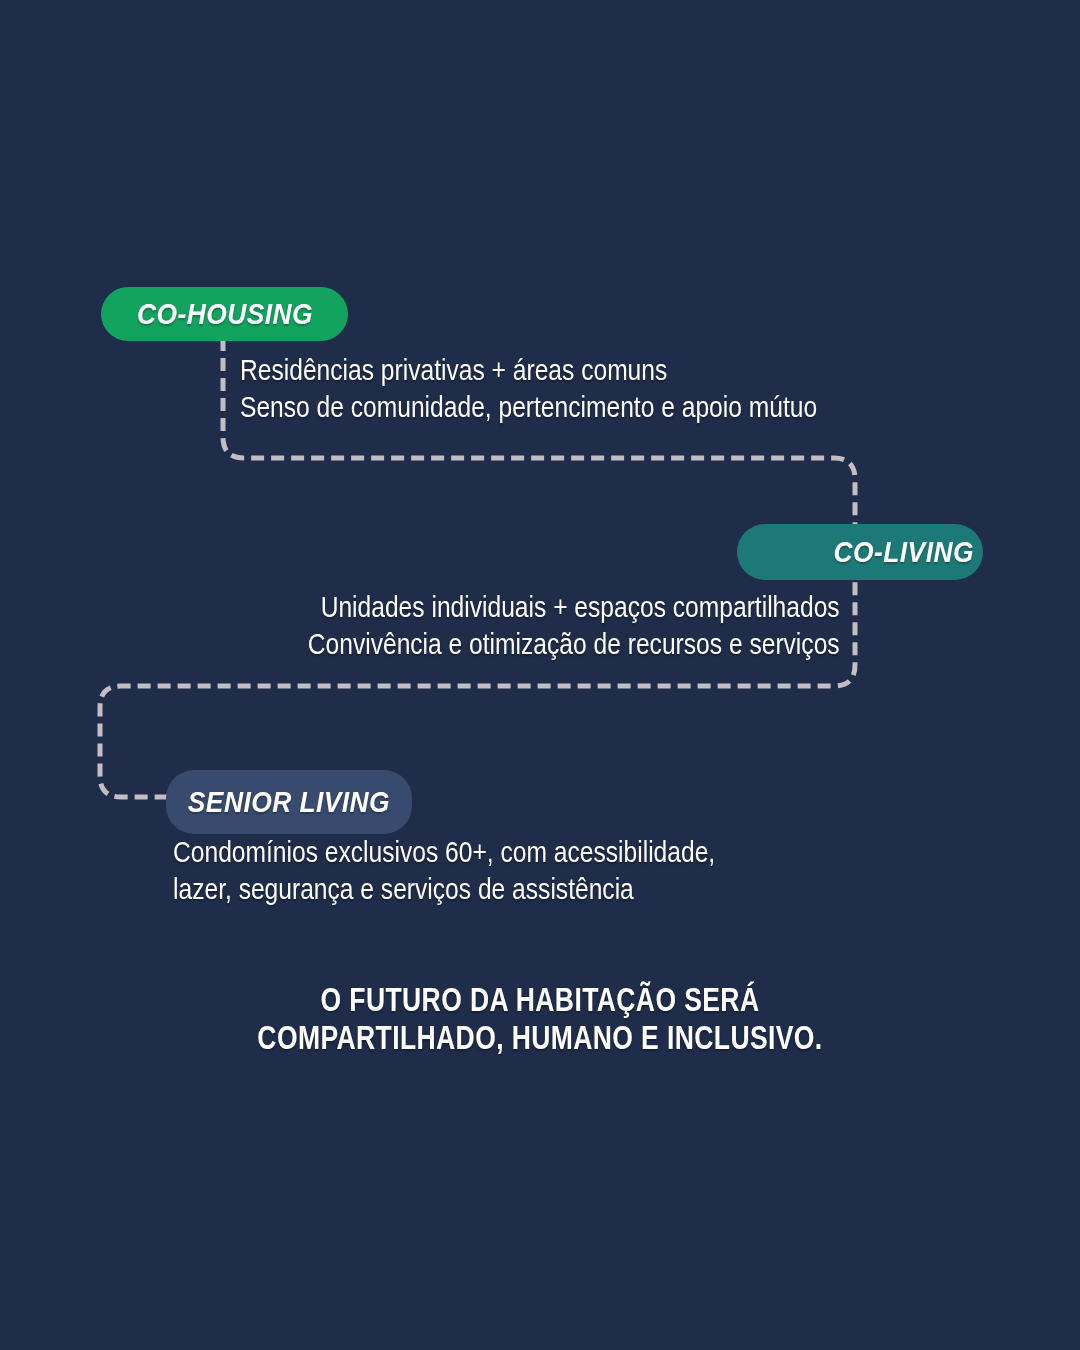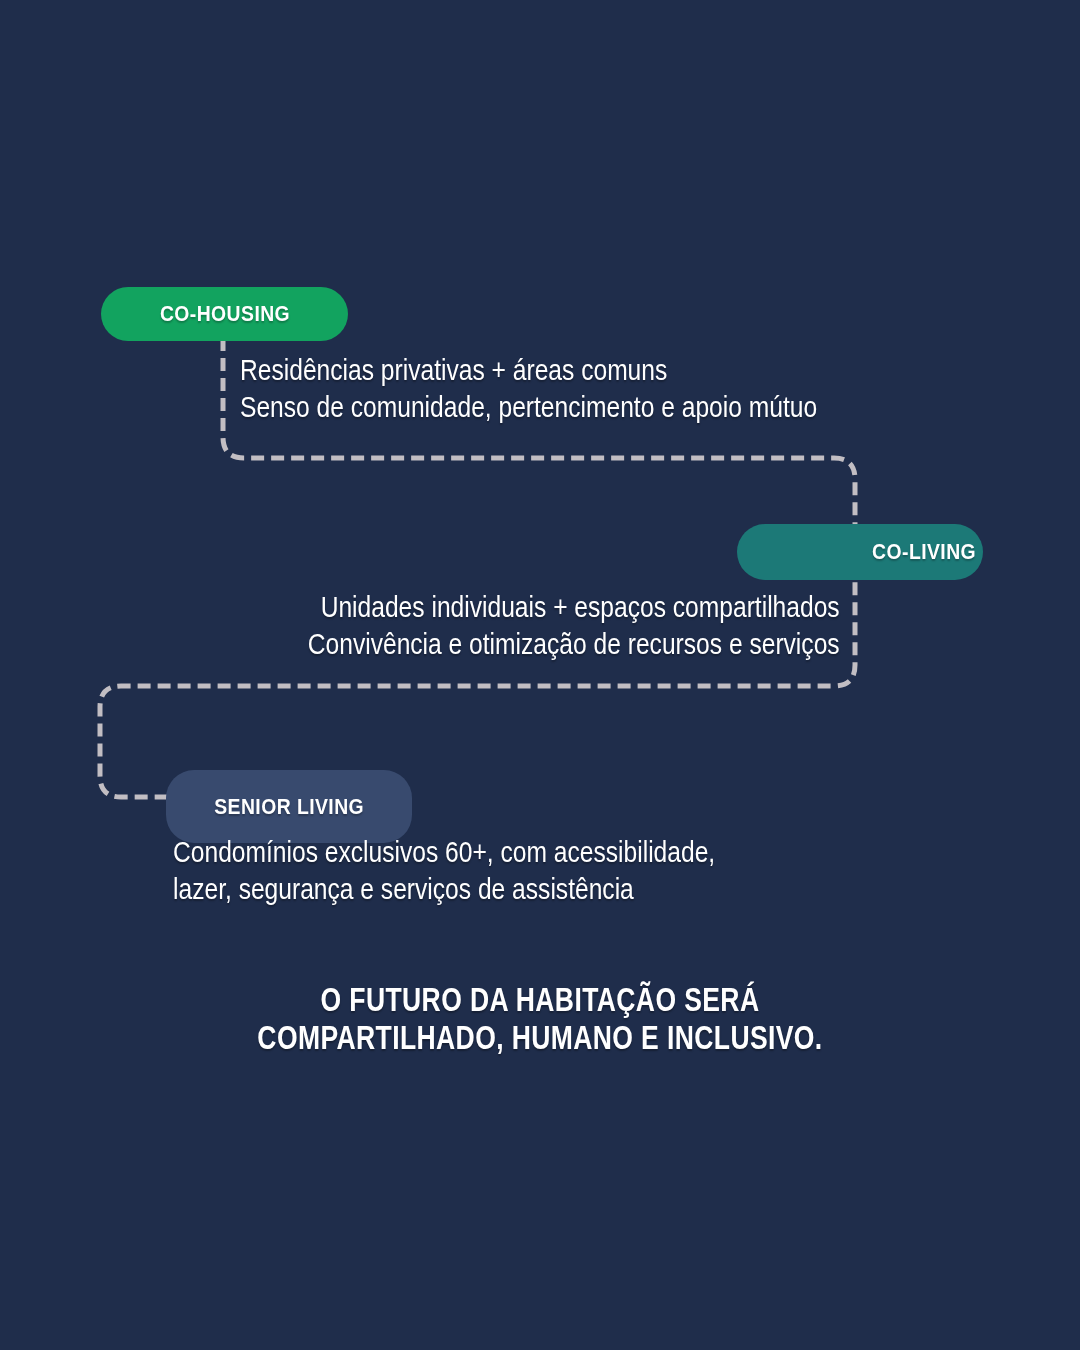--- a/index.html
+++ b/index.html
@@ -21,33 +21,34 @@
     height: 1350px;
   }
   .badge {
     position: absolute;
     display: flex;
     align-items: center;
     justify-content: center;
     border-radius: 28px;
     color: #ffffff;
     font-weight: bold;
-    font-size: 22px;
+    font-size: 30px;
     letter-spacing: 0.5px;
     text-shadow: 0 2px 2px rgba(0,0,0,0.25);
+    font-style: italic;
   }
   .badge .condense {
     display: inline-block;
     transform: scaleX(0.88);
     transform-origin: center center;
     white-space: nowrap;
   }
   .badge.co-housing  { left: 101px; top: 287px; width: 247px; height: 54px; background: #12a35f; }
   .badge.co-living   { left: 737px; top: 524px; width: 246px; height: 56px; background: #1c7977; justify-content: flex-end; }
-  .badge.senior      { left: 166px; top: 770px; width: 246px; height: 73px; background: #384a6e; }
+  .badge.senior      { left: 166px; top: 770px; width: 246px; height: 64px; background: #384a6e; }
 
   .desc {
     position: absolute;
     color: #ffffff;
     font-size: 30px;
     line-height: 37px;
     font-weight: 400;
     text-shadow: 0 2px 2px rgba(0,0,0,0.3);
     transform: scaleX(0.82);
     white-space: nowrap;

